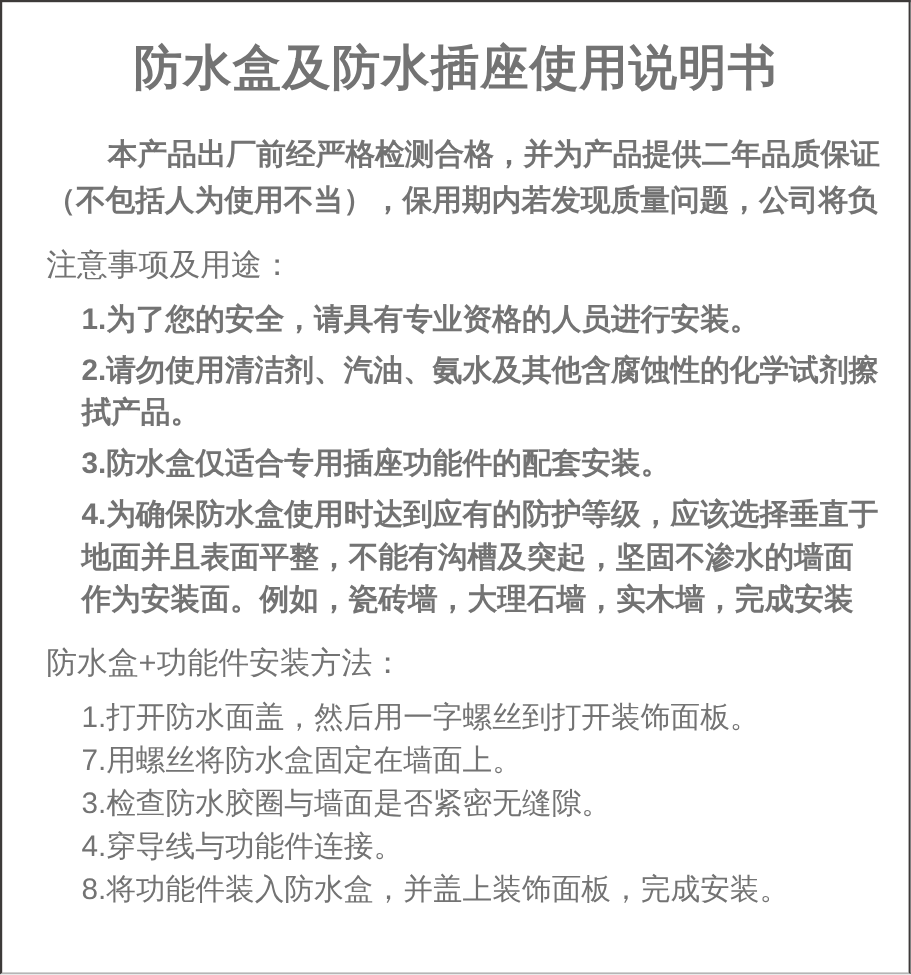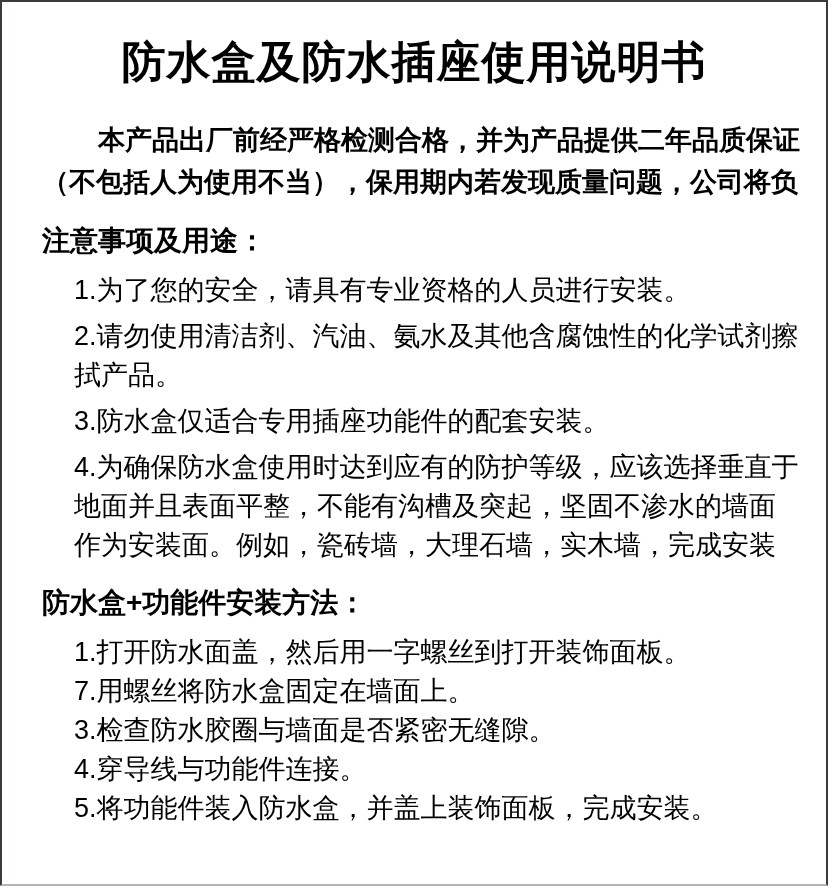--- a/index.html
+++ b/index.html
@@ -13,57 +13,57 @@
     height: 886px;
     box-sizing: border-box;
     background: #ffffff;
     border-top: 2px solid #3d3a39;
     border-left: 2px solid #3d3a39;
     border-right: 2px solid #3d3a39;
     border-bottom: 2px solid #b5b5b5;
     padding: 22px 40px 10px 40px;
     overflow: hidden;
     font-family: "Liberation Sans", sans-serif;
-    color: #000000;
+    color: #737373;
   }
   .doc-title {
     font-size: 44px;
     line-height: 1.2;
     font-weight: 900;
     text-align: center;
     letter-spacing: 1px;
     margin: 12px 0 30px 0;
   }
   .intro {
     font-size: 27px;
     font-weight: 700;
     line-height: 42px;
     margin: 12px 0 0 0;
   }
   .intro .line-indent {
     text-indent: 56px;
   }
   .section-heading {
     font-size: 28px;
-    font-weight: 700;
+    font-weight: 400;
     margin: 20px 0 12px 0;
     line-height: 36px;
   }
   .section-heading.second {
   }
   .item-list {
     padding-left: 32px;
   }
   .item {
     font-size: 27px;
     line-height: 39px;
     margin-bottom: 7px;
   }
   .item-list.bold .item {
-    font-weight: 400;
+    font-weight: 700;
   }
   .item-list.regular .item {
     font-weight: 400;
     line-height: 38px;
     margin-bottom: 1px;
   }
   .line {
     white-space: nowrap;
   }
 </style>
@@ -108,17 +108,17 @@
     <div class="item">
       <div class="line">7.用螺丝将防水盒固定在墙面上。</div>
     </div>
     <div class="item">
       <div class="line">3.检查防水胶圈与墙面是否紧密无缝隙。</div>
     </div>
     <div class="item">
       <div class="line">4.穿导线与功能件连接。</div>
     </div>
     <div class="item">
-      <div class="line">5.将功能件装入防水盒，并盖上装饰面板，完成安装。</div>
+      <div class="line">8.将功能件装入防水盒，并盖上装饰面板，完成安装。</div>
     </div>
   </div>
 
 </div>
 
 </body></html>

